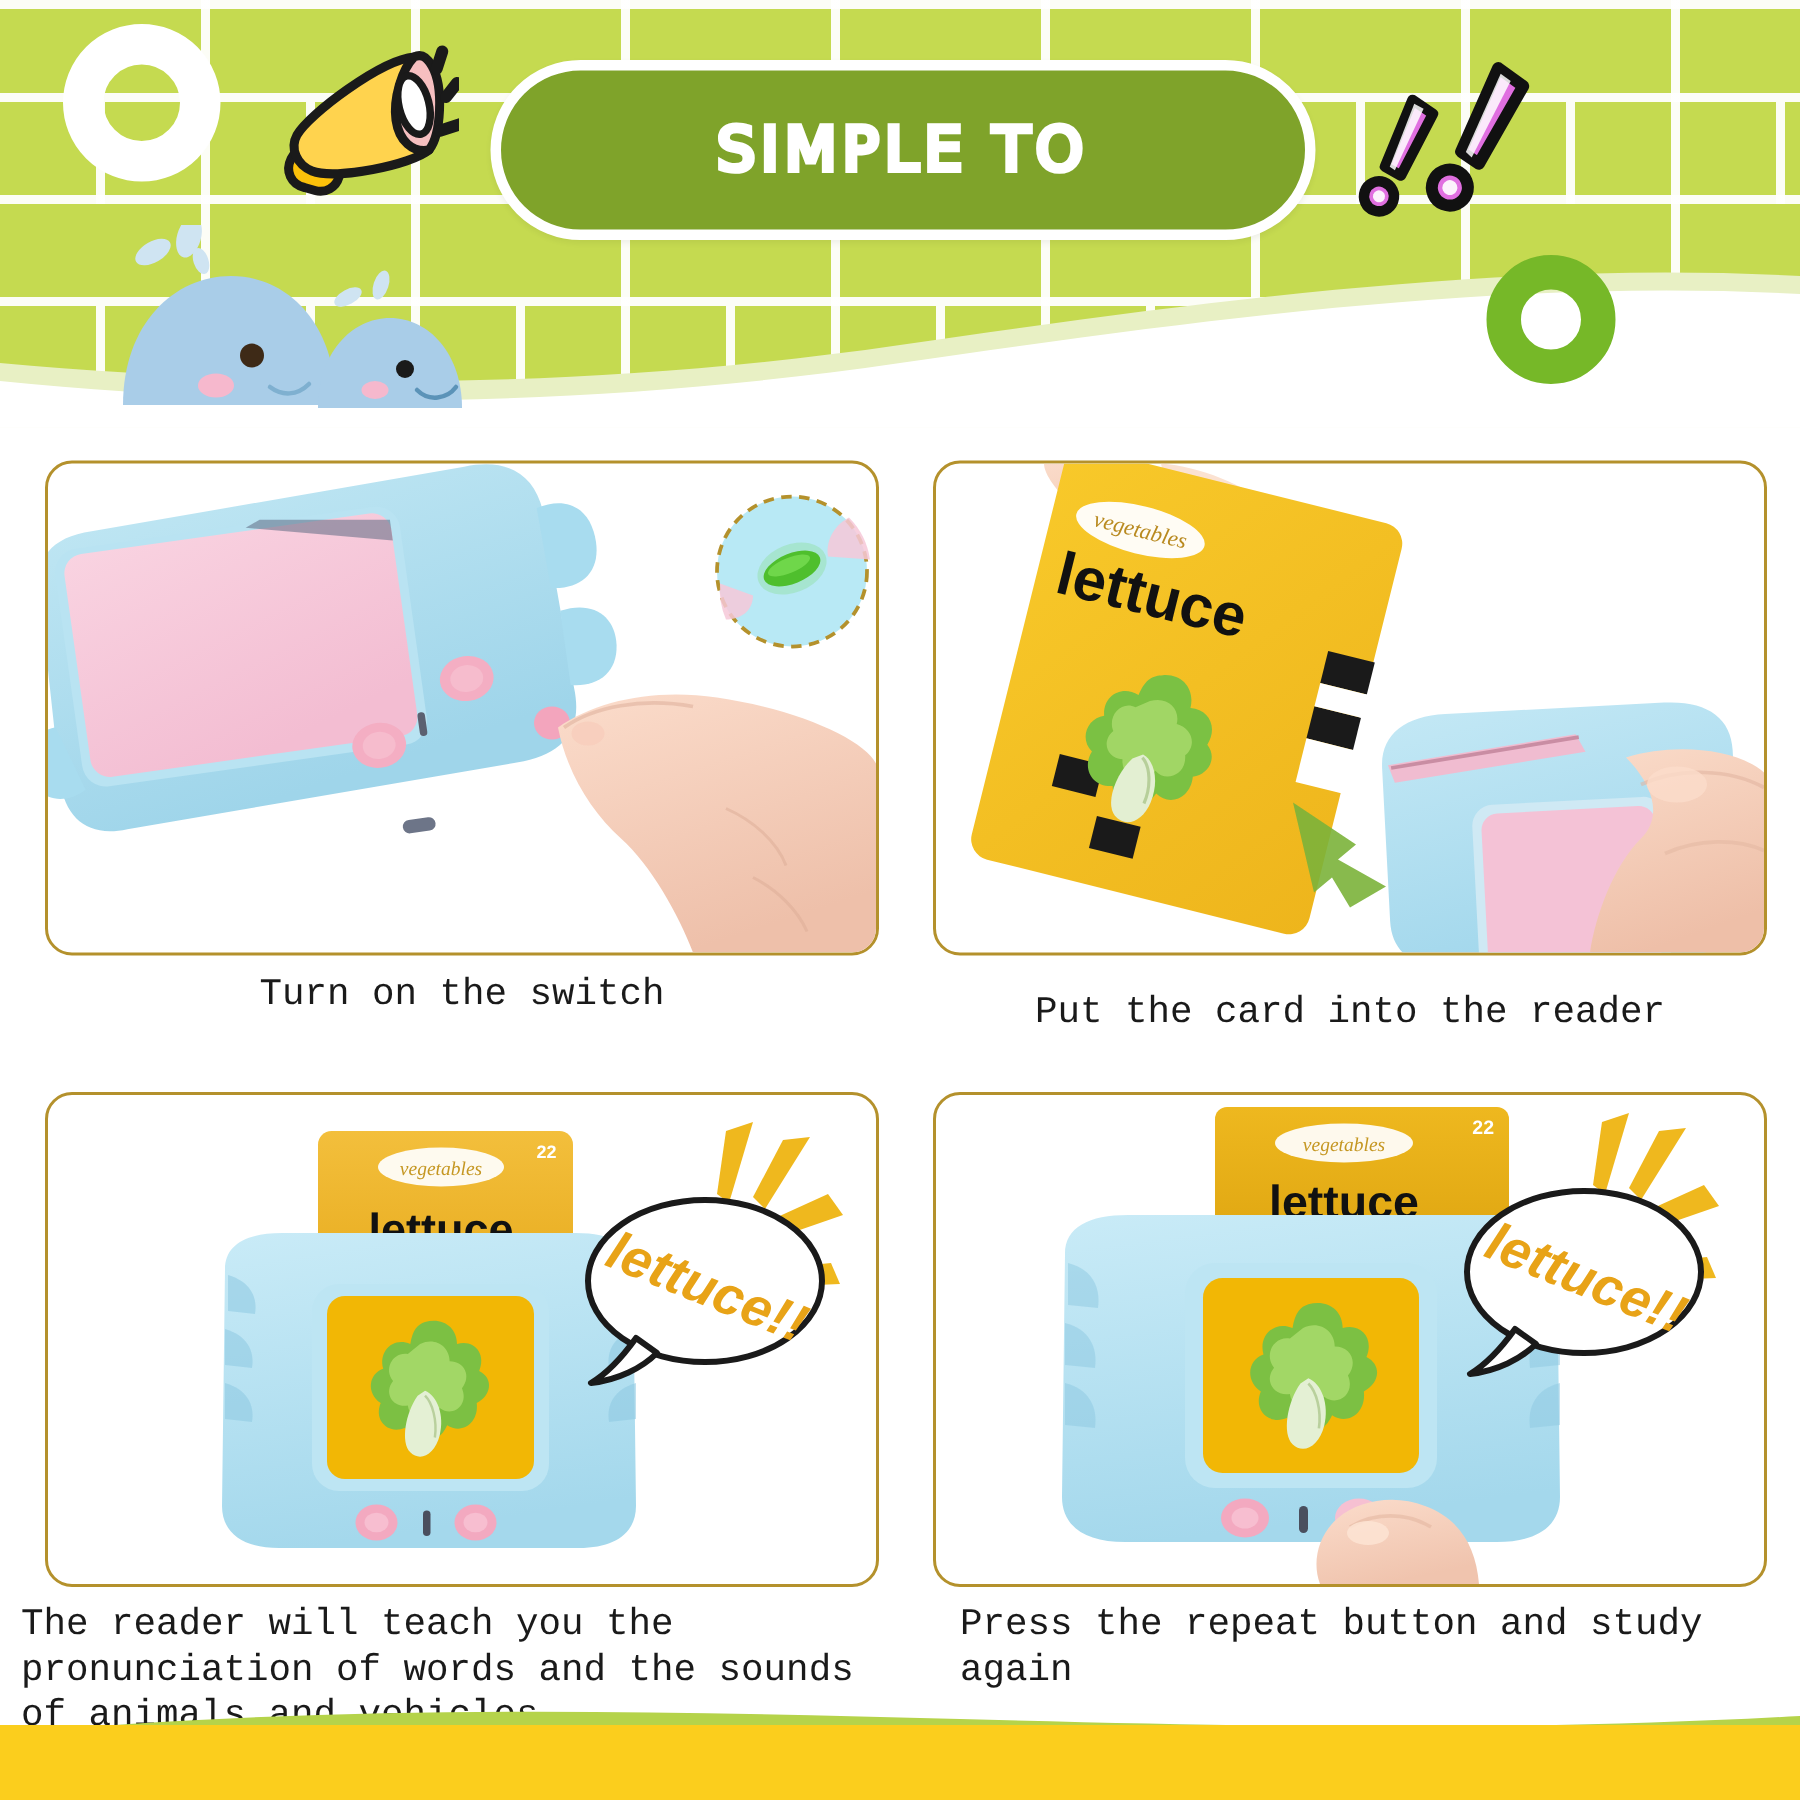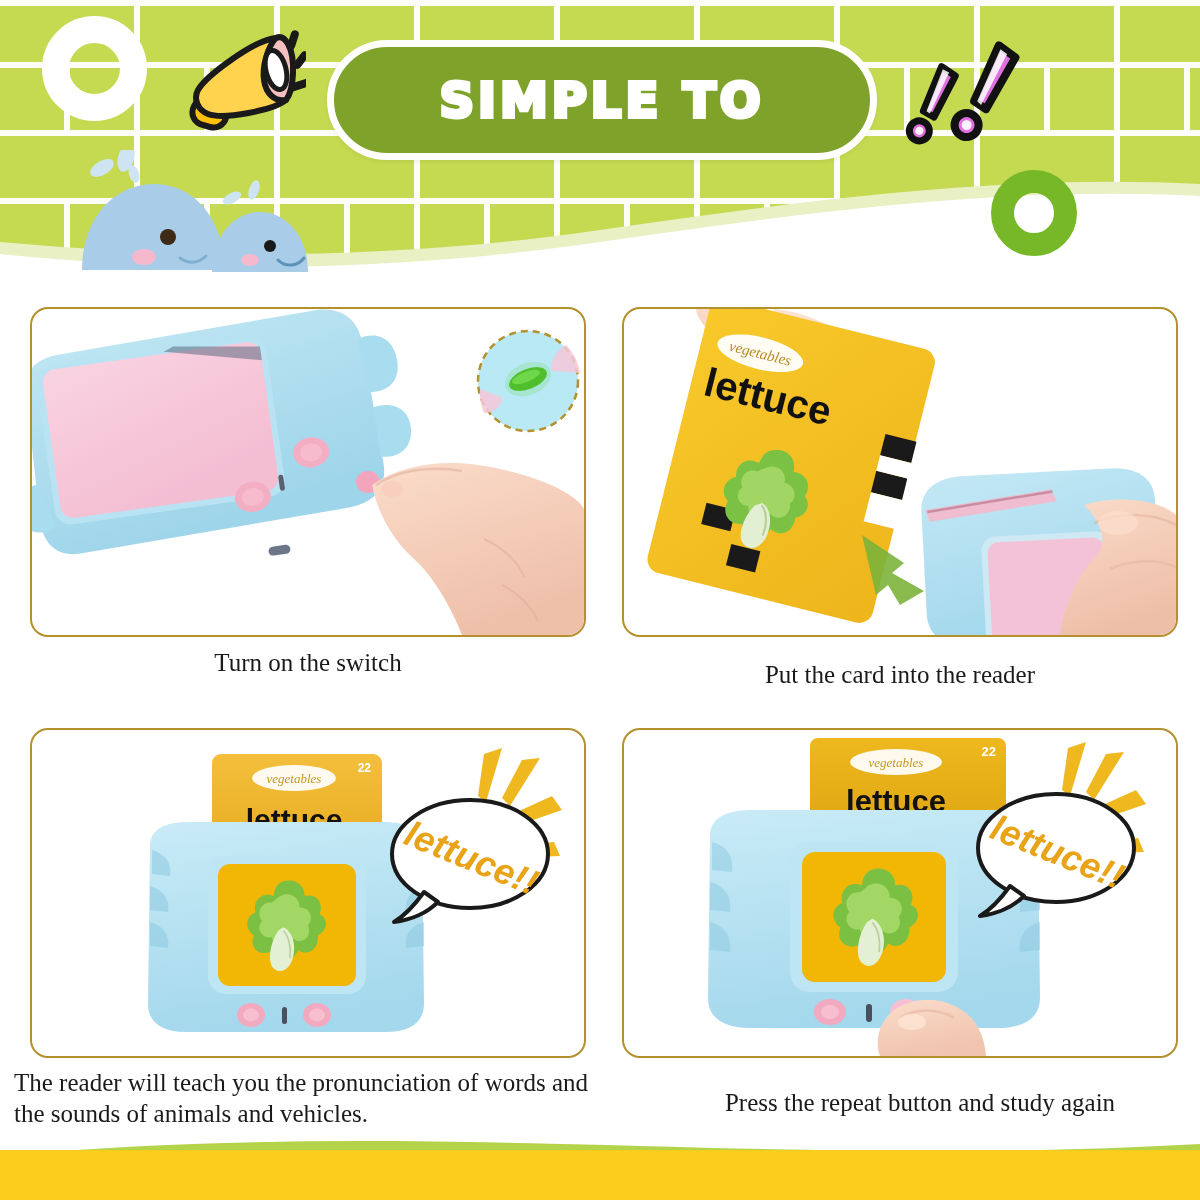--- a/index.html
+++ b/index.html
@@ -35,22 +35,22 @@
 
   
   .title-pill{
     position:absolute;left:327px;top:40px;width:550px;height:120px;
     background:#7fa32a;border:7px solid #ffffff;border-radius:60px;
     box-sizing:border-box;
     display:flex;align-items:center;justify-content:center;
     box-shadow:0 2px 4px rgba(0,0,0,.06);
   }
   .title-text{
-    color:#ffffff;font-weight:bold;text-align:center;
-    font-size:48px;line-height:1.02;letter-spacing:4px;
+    color:#ffffff;font-weight:normal;text-align:center;
+    font-size:40px;line-height:1.02;letter-spacing:4px;
     font-family:"DejaVu Sans",sans-serif;
     -webkit-text-stroke:4px #ffffff;
     text-shadow:0 0 1px #fff;
   }
   .title-text .l2{letter-spacing:6px;}
 
   
   .ring-white{
     position:absolute;left:42px;top:16px;width:105px;height:105px;
     border-radius:50%;border:27px solid #ffffff;box-sizing:border-box;
@@ -78,26 +78,26 @@
     background:#ffffff;overflow:hidden;box-sizing:border-box;
   }
   .p1{left:30px;top:307px;width:556px;height:330px;}
   .p2{left:622px;top:307px;width:556px;height:330px;}
   .p3{left:30px;top:728px;width:556px;height:330px;}
   .p4{left:622px;top:728px;width:556px;height:330px;}
 
   .caption{
     position:absolute;text-align:center;
     color:#1a1a1a;font-size:25px;line-height:1.22;
-    font-family:Liberation Serif, serif;
+    font-family:Liberation Mono, monospace;
   }
   .cap1{left:30px;top:648px;width:556px;}
   .cap2{left:622px;top:648px;width:556px;margin-top:12px;}
   .cap3{left:14px;top:1068px;width:590px;text-align:left;}
-  .cap4{left:640px;top:1068px;width:560px;text-align:center;margin-top:20px;}
+  .cap4{left:640px;top:1068px;width:560px;text-align:left;}
 
   
   .footer-green{position:absolute;left:0;top:1130px;width:1200px;height:80px;}
   .footer-yellow{position:absolute;left:0;top:1150px;width:1200px;height:60px;background:#fbce1d;}
 </style>
 </head>
 <body>
 
 <div id="page">
 

